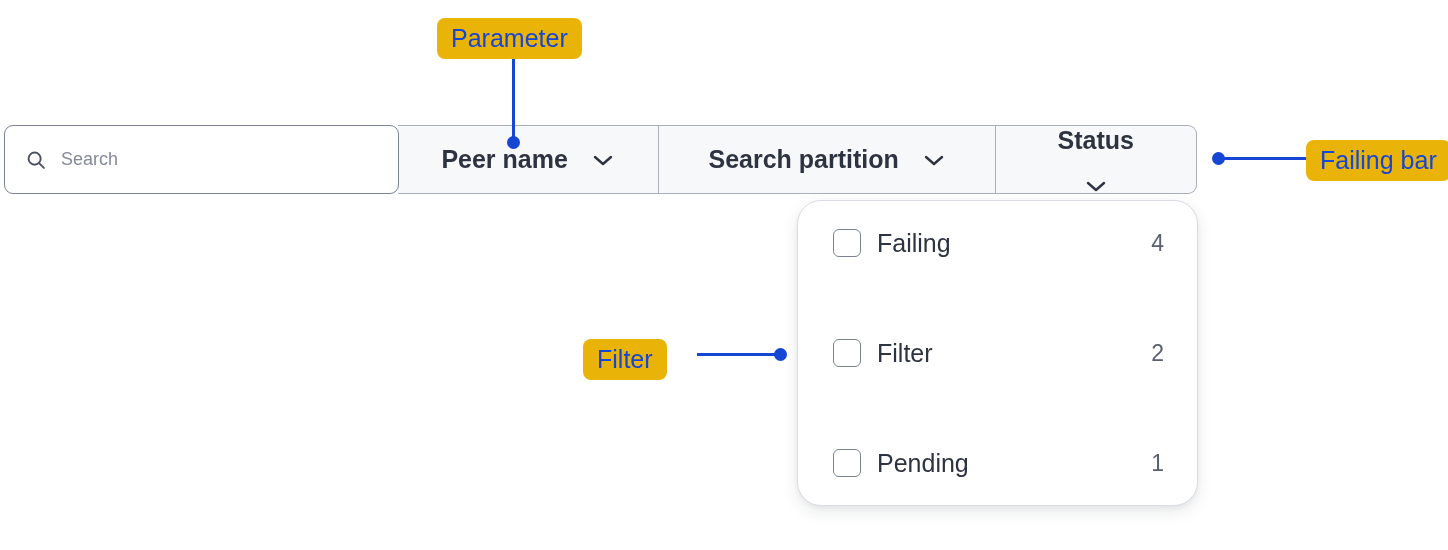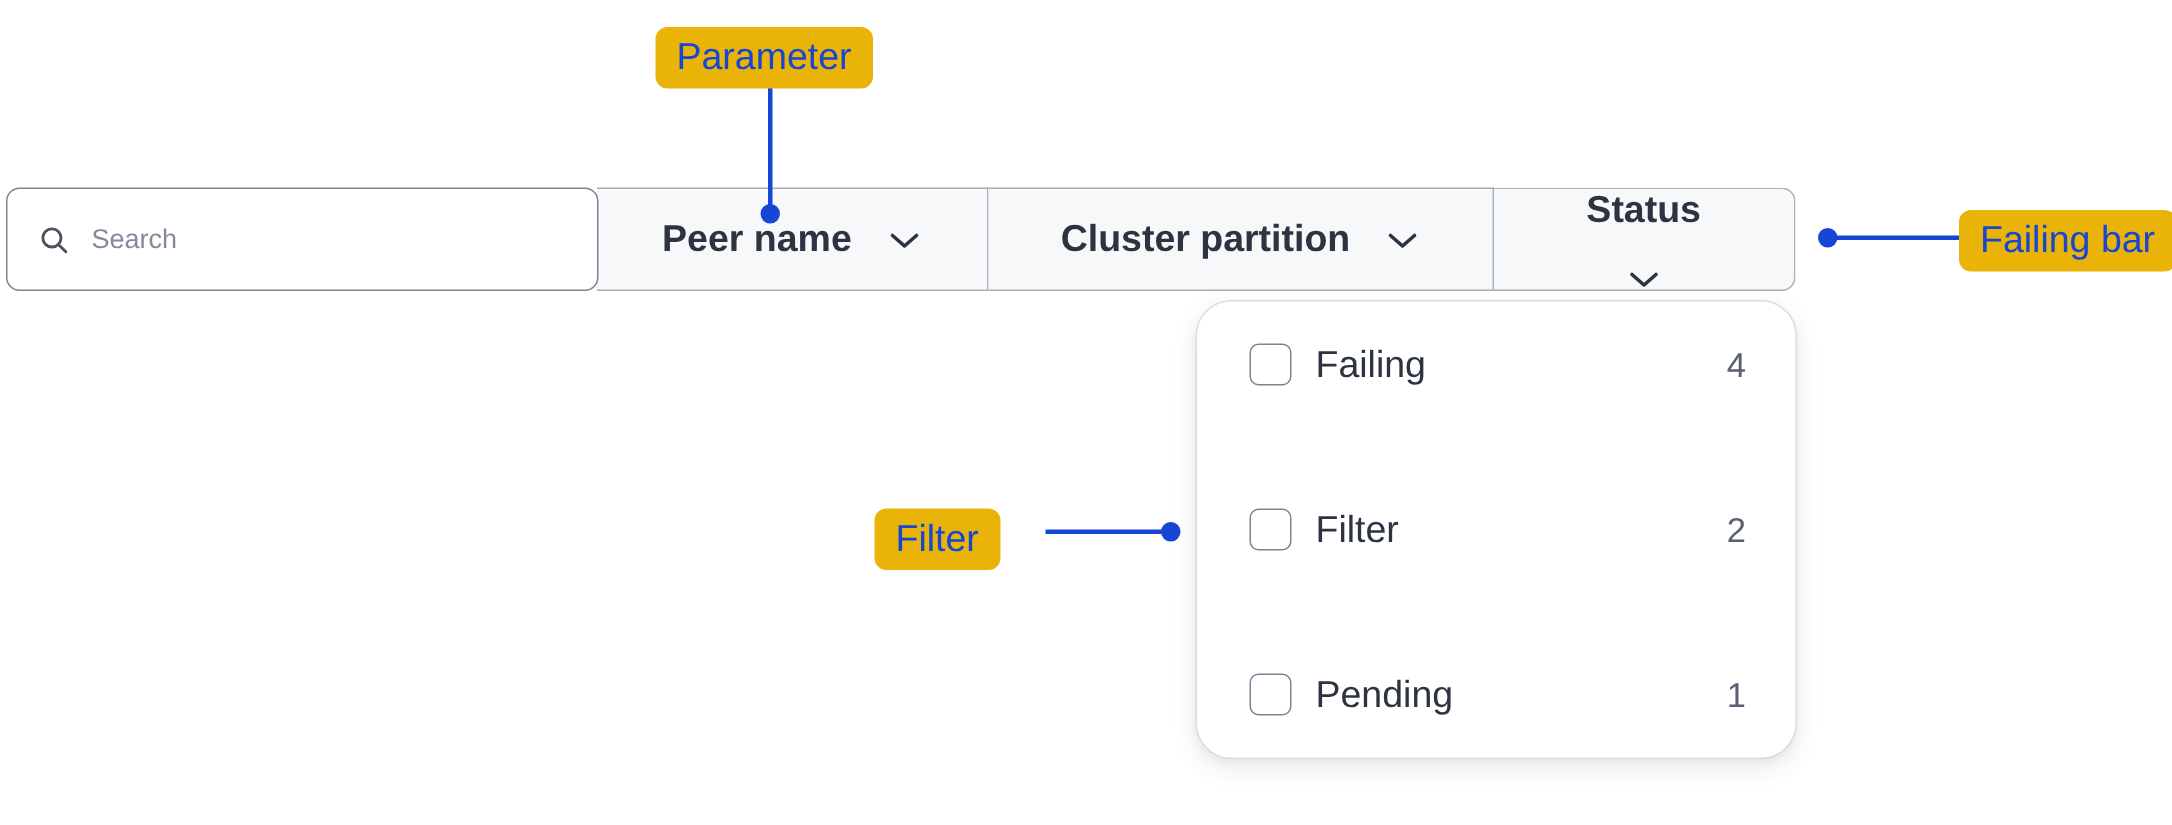--- a/index.html
+++ b/index.html
@@ -202,21 +202,21 @@
     <div class="dd-segment seg-peer">
       <span class="dd-label">Peer name</span>
       <span class="chev">
         <svg viewBox="0 0 22 14" width="22" height="14" fill="none" stroke="currentColor" stroke-width="2.4" stroke-linecap="round" stroke-linejoin="round">
           <polyline points="3,4 11,11 19,4"></polyline>
         </svg>
       </span>
     </div>
 
     <div class="dd-segment seg-cluster">
-      <span class="dd-label">Cluster partition</span>
+      <span class="dd-label">Search partition</span>
       <span class="chev">
         <svg viewBox="0 0 22 14" width="22" height="14" fill="none" stroke="currentColor" stroke-width="2.4" stroke-linecap="round" stroke-linejoin="round">
           <polyline points="3,4 11,11 19,4"></polyline>
         </svg>
       </span>
     </div>
 
     <div class="dd-segment seg-status">
       <span class="dd-label">Status</span>
       <span class="chev">

